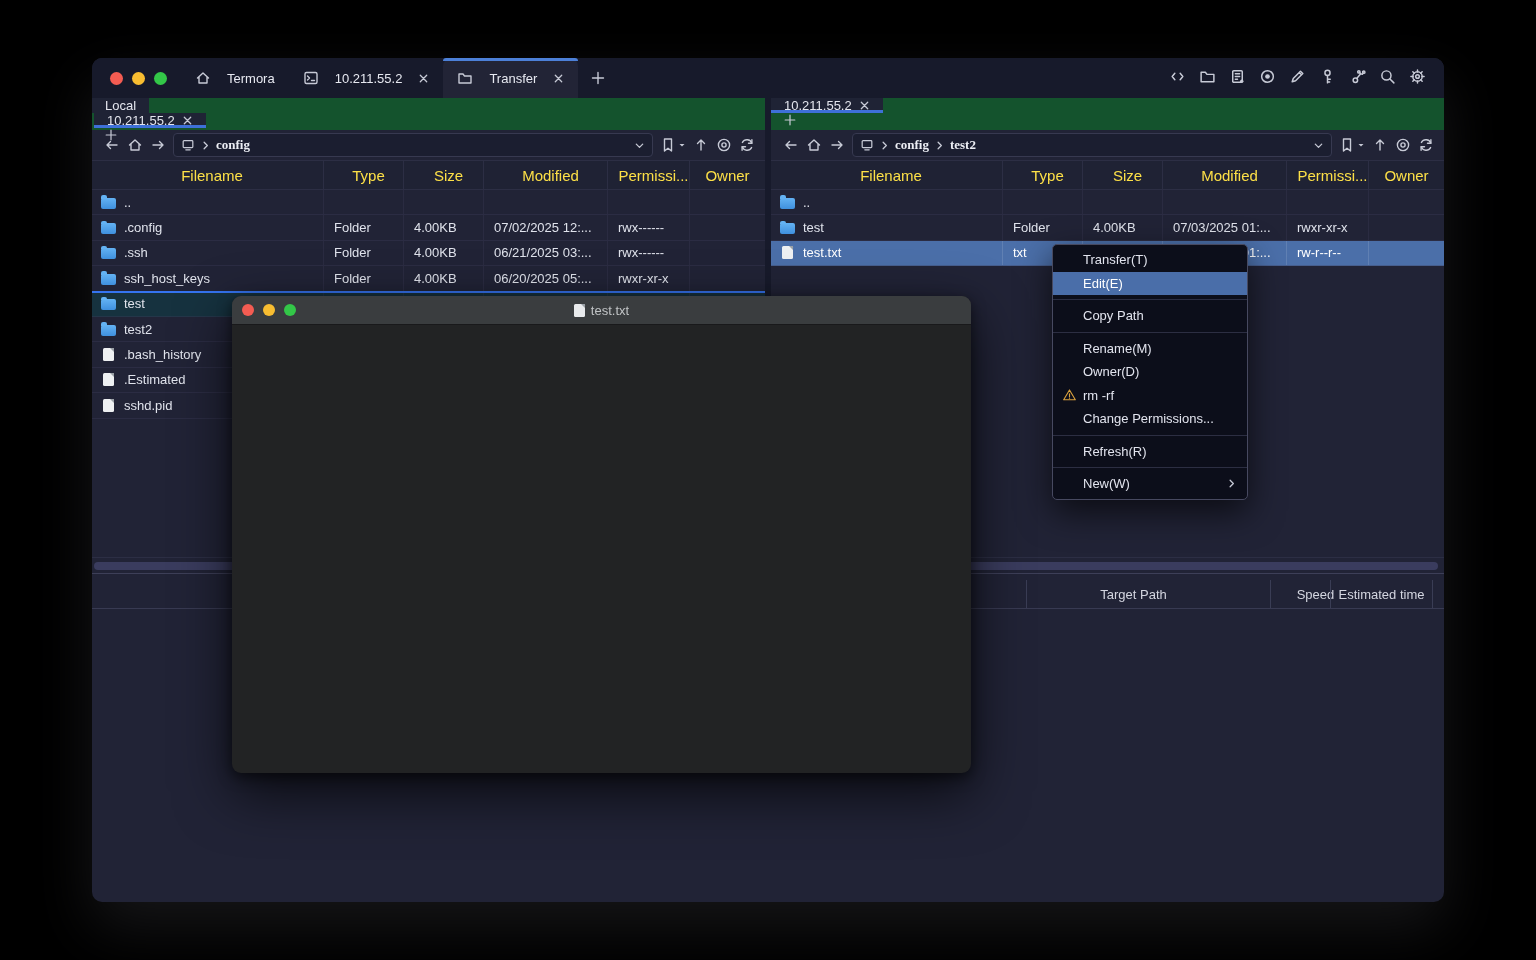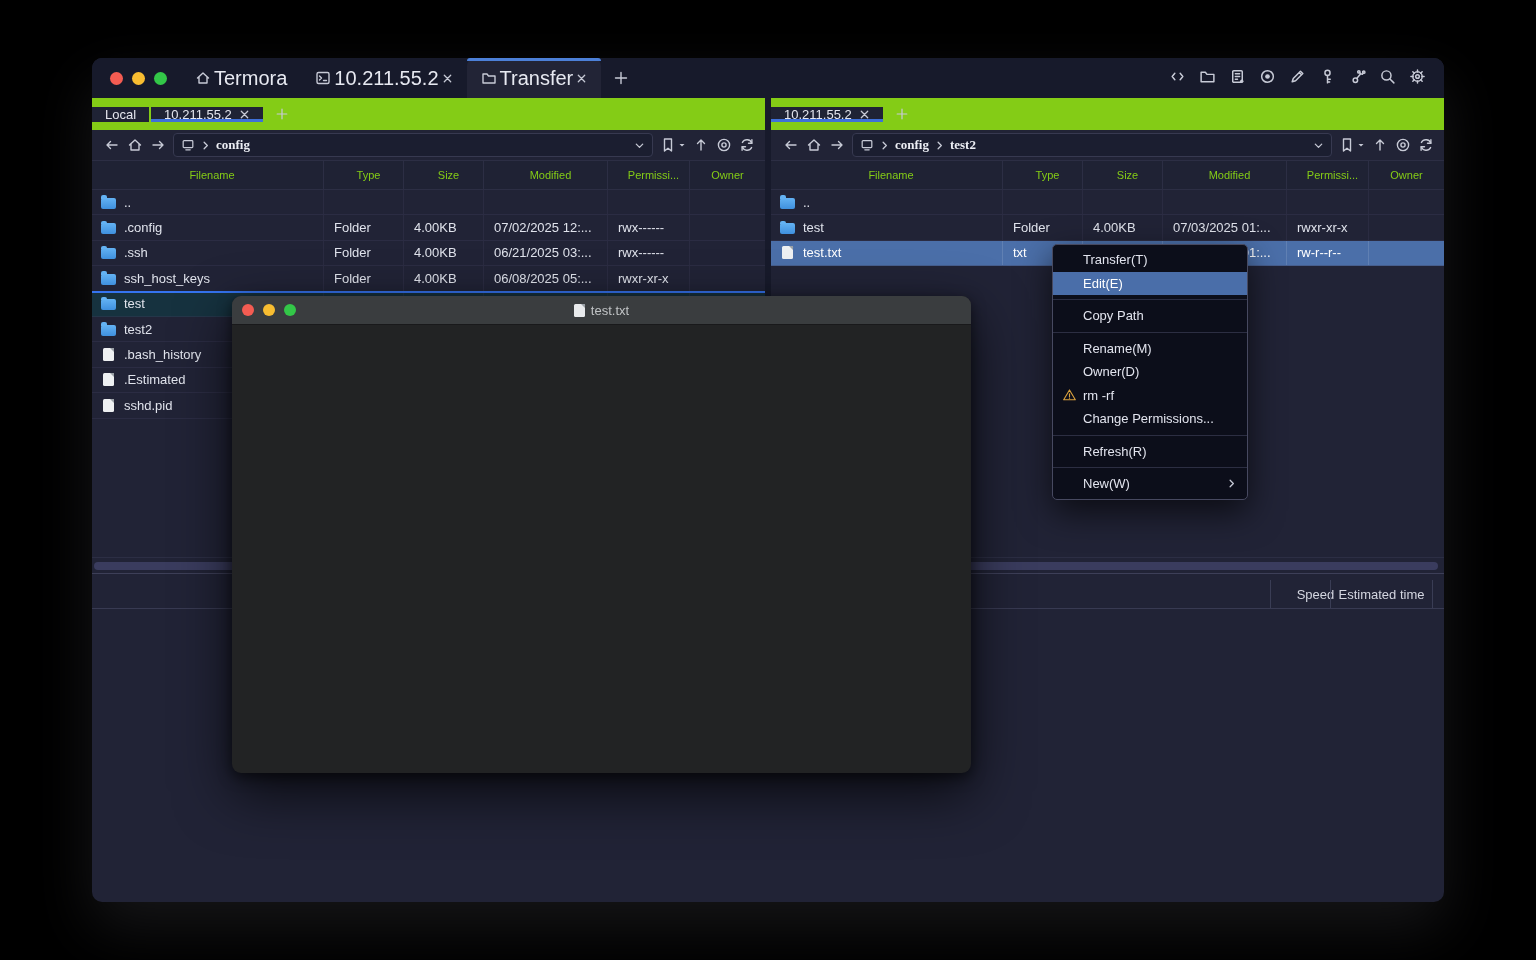--- a/index.html
+++ b/index.html
@@ -5,47 +5,47 @@
   html,body{margin:0;padding:0;background:#000;}
   .canvas{position:relative;width:1536px;height:960px;background:#000;overflow:hidden;
           font-family:"Liberation Sans",sans-serif;-webkit-font-smoothing:antialiased;}
   
   .app{position:absolute;left:92px;top:58px;width:1352px;height:844px;background:#212336;
        border-radius:10px;box-shadow:0 25px 60px rgba(40,40,44,.55),0 6px 18px rgba(0,0,0,.8);overflow:hidden;}
   .titlebar{position:absolute;left:0;top:0;right:0;height:40px;background:#171a2b;display:flex;align-items:stretch;}
   .lights{display:flex;align-items:center;gap:9px;padding:0 14px 0 18px;}
   .light{width:13px;height:13px;border-radius:50%;}
   .l-red{background:#f45c52;}.l-yel{background:#f8bd31;}.l-grn{background:#33c748;}
-  .wtab{display:flex;align-items:center;gap:3px;padding:0 14px;color:#e7e9f1;font-size:20px;position:relative;}
+  .wtab{display:flex;align-items:center;gap:16px;padding:0 14px;color:#e7e9f1;font-size:13px;position:relative;}
   .wtab.active{background:#222436;border-radius:8px 8px 0 0;margin-top:0;}
   .wtab.active::before{content:"";position:absolute;left:0;right:0;top:0;height:3px;background:#4c80d8;border-radius:8px 8px 0 0;}
   .ic{stroke:#c7cad6;fill:none;stroke-width:1.4;stroke-linecap:round;stroke-linejoin:round;}
   .ic16{width:16px;height:16px;}
   .ic14{width:14px;height:14px;}
   .ic12{width:11px;height:11px;}
   .plusbtn{display:flex;align-items:center;padding:0 12px;}
   .tbicons{margin-left:auto;display:flex;align-items:center;gap:13px;padding-right:18px;}
   .tbicons svg{width:17px;height:17px;}
   
   .panels{position:absolute;left:0;top:40px;width:1352px;height:459px;display:flex;}
   .panel{width:673px;position:relative;background:#212336;}
   .pdiv{width:6px;background:#171a2b;}
-  .subtabs{height:32px;background:#84cc16;display:flex;align-items:center;}
+  .subtabs{height:32px;background:#14532d;display:flex;align-items:flex-start;flex-direction:column;}
   .stab{display:flex;align-items:center;gap:7px;padding:0 13px;background:#1f2335;color:#e4e6ee;font-size:13px;position:relative;}
   .stab.active::after{content:"";position:absolute;left:0;right:0;bottom:0;height:3px;background:#3e70d8;}
   .stab + .stab{margin-left:2px;}
   .ptool{height:30px;display:flex;align-items:center;gap:7px;padding:0 10px 0 12px;}
   .navic{display:flex;align-items:center;}
   .pathbox{flex:1;height:22px;background:#1b1e30;border:1px solid #373950;border-radius:4px;display:flex;align-items:center;gap:5px;padding:0 7px;font-family:Liberation Serif, serif;}
   .pathseg{color:#eceef4;font-size:13px;font-weight:bold;}
   .pathbox .spacer{flex:1;}
   .bkm{display:flex;align-items:center;gap:2px;}
   
   .thead{height:28px;display:flex;background:#1f2234;border-top:1px solid #2c2e44;border-bottom:1px solid #2c2e44;}
-  .th{display:flex;align-items:center;justify-content:center;font-size:11px;color:#84cc16;border-right:1px solid #2c2e44;box-sizing:border-box;}
+  .th{display:flex;align-items:center;justify-content:center;font-size:15px;color:#fde047;border-right:1px solid #2c2e44;box-sizing:border-box;}
   .tbody{position:relative;}
   .trow{height:25.4px;display:flex;align-items:center;font-size:13px;color:#e0e3ec;box-sizing:border-box;border-bottom:1px solid rgba(62,64,92,.35);}
   .cell{height:100%;display:flex;align-items:center;box-sizing:border-box;border-right:1px solid rgba(62,64,92,.3);overflow:hidden;white-space:nowrap;}
   .w-name{width:232px;padding-left:9px;gap:8px;}
   .w-type{width:80px;padding-left:10px;}
   .w-size{width:80px;padding-left:10px;}
   .w-mod{width:124px;padding-left:10px;}
   .w-perm{width:82px;padding-left:10px;}
   .w-own{flex:1;border-right:none;}
   .sel-teal{background:#16323f;}
@@ -305,21 +305,21 @@
             <div class="cell w-perm">rwx------</div>
             <div class="cell w-own"></div>
           </div>
           <div class="trow">
             <div class="cell w-name">
                 <span class="fi folder"></span>
                 <span>ssh_host_keys</span>
               </div>
             <div class="cell w-type">Folder</div>
             <div class="cell w-size">4.00KB</div>
-            <div class="cell w-mod">06/08/2025 05:...</div>
+            <div class="cell w-mod">06/20/2025 05:...</div>
             <div class="cell w-perm">rwxr-xr-x</div>
             <div class="cell w-own"></div>
           </div>
           <div class="trow sel-teal">
             <div class="cell w-name">
                 <span class="fi folder"></span>
                 <span>test</span>
               </div>
             <div class="cell w-type"></div>
             <div class="cell w-size"></div>
@@ -504,20 +504,21 @@
             <div class="cell w-own"></div>
           </div>
         </div>
       </div>
     </div>
 
     <div class="bottomline"></div>
     <div class="hscroll"></div>
     <div class="splitline"></div>
     <div class="thdr">
+      <div class="tcell" style="left:934px;width:214px;">Target Path</div>
       <div class="tcell" style="left:1148px;width:90px;margin-left:30px;">Speed</div>
       <div class="tcell" style="left:1238px;width:102px;">Estimated time</div>
       <div class="tdiv" style="left:1340px;"></div>
     </div>
   </div>
 
   <div class="editor">
     <div class="etitle">
       <div class="lights">
         <span class="light l-red"></span>

